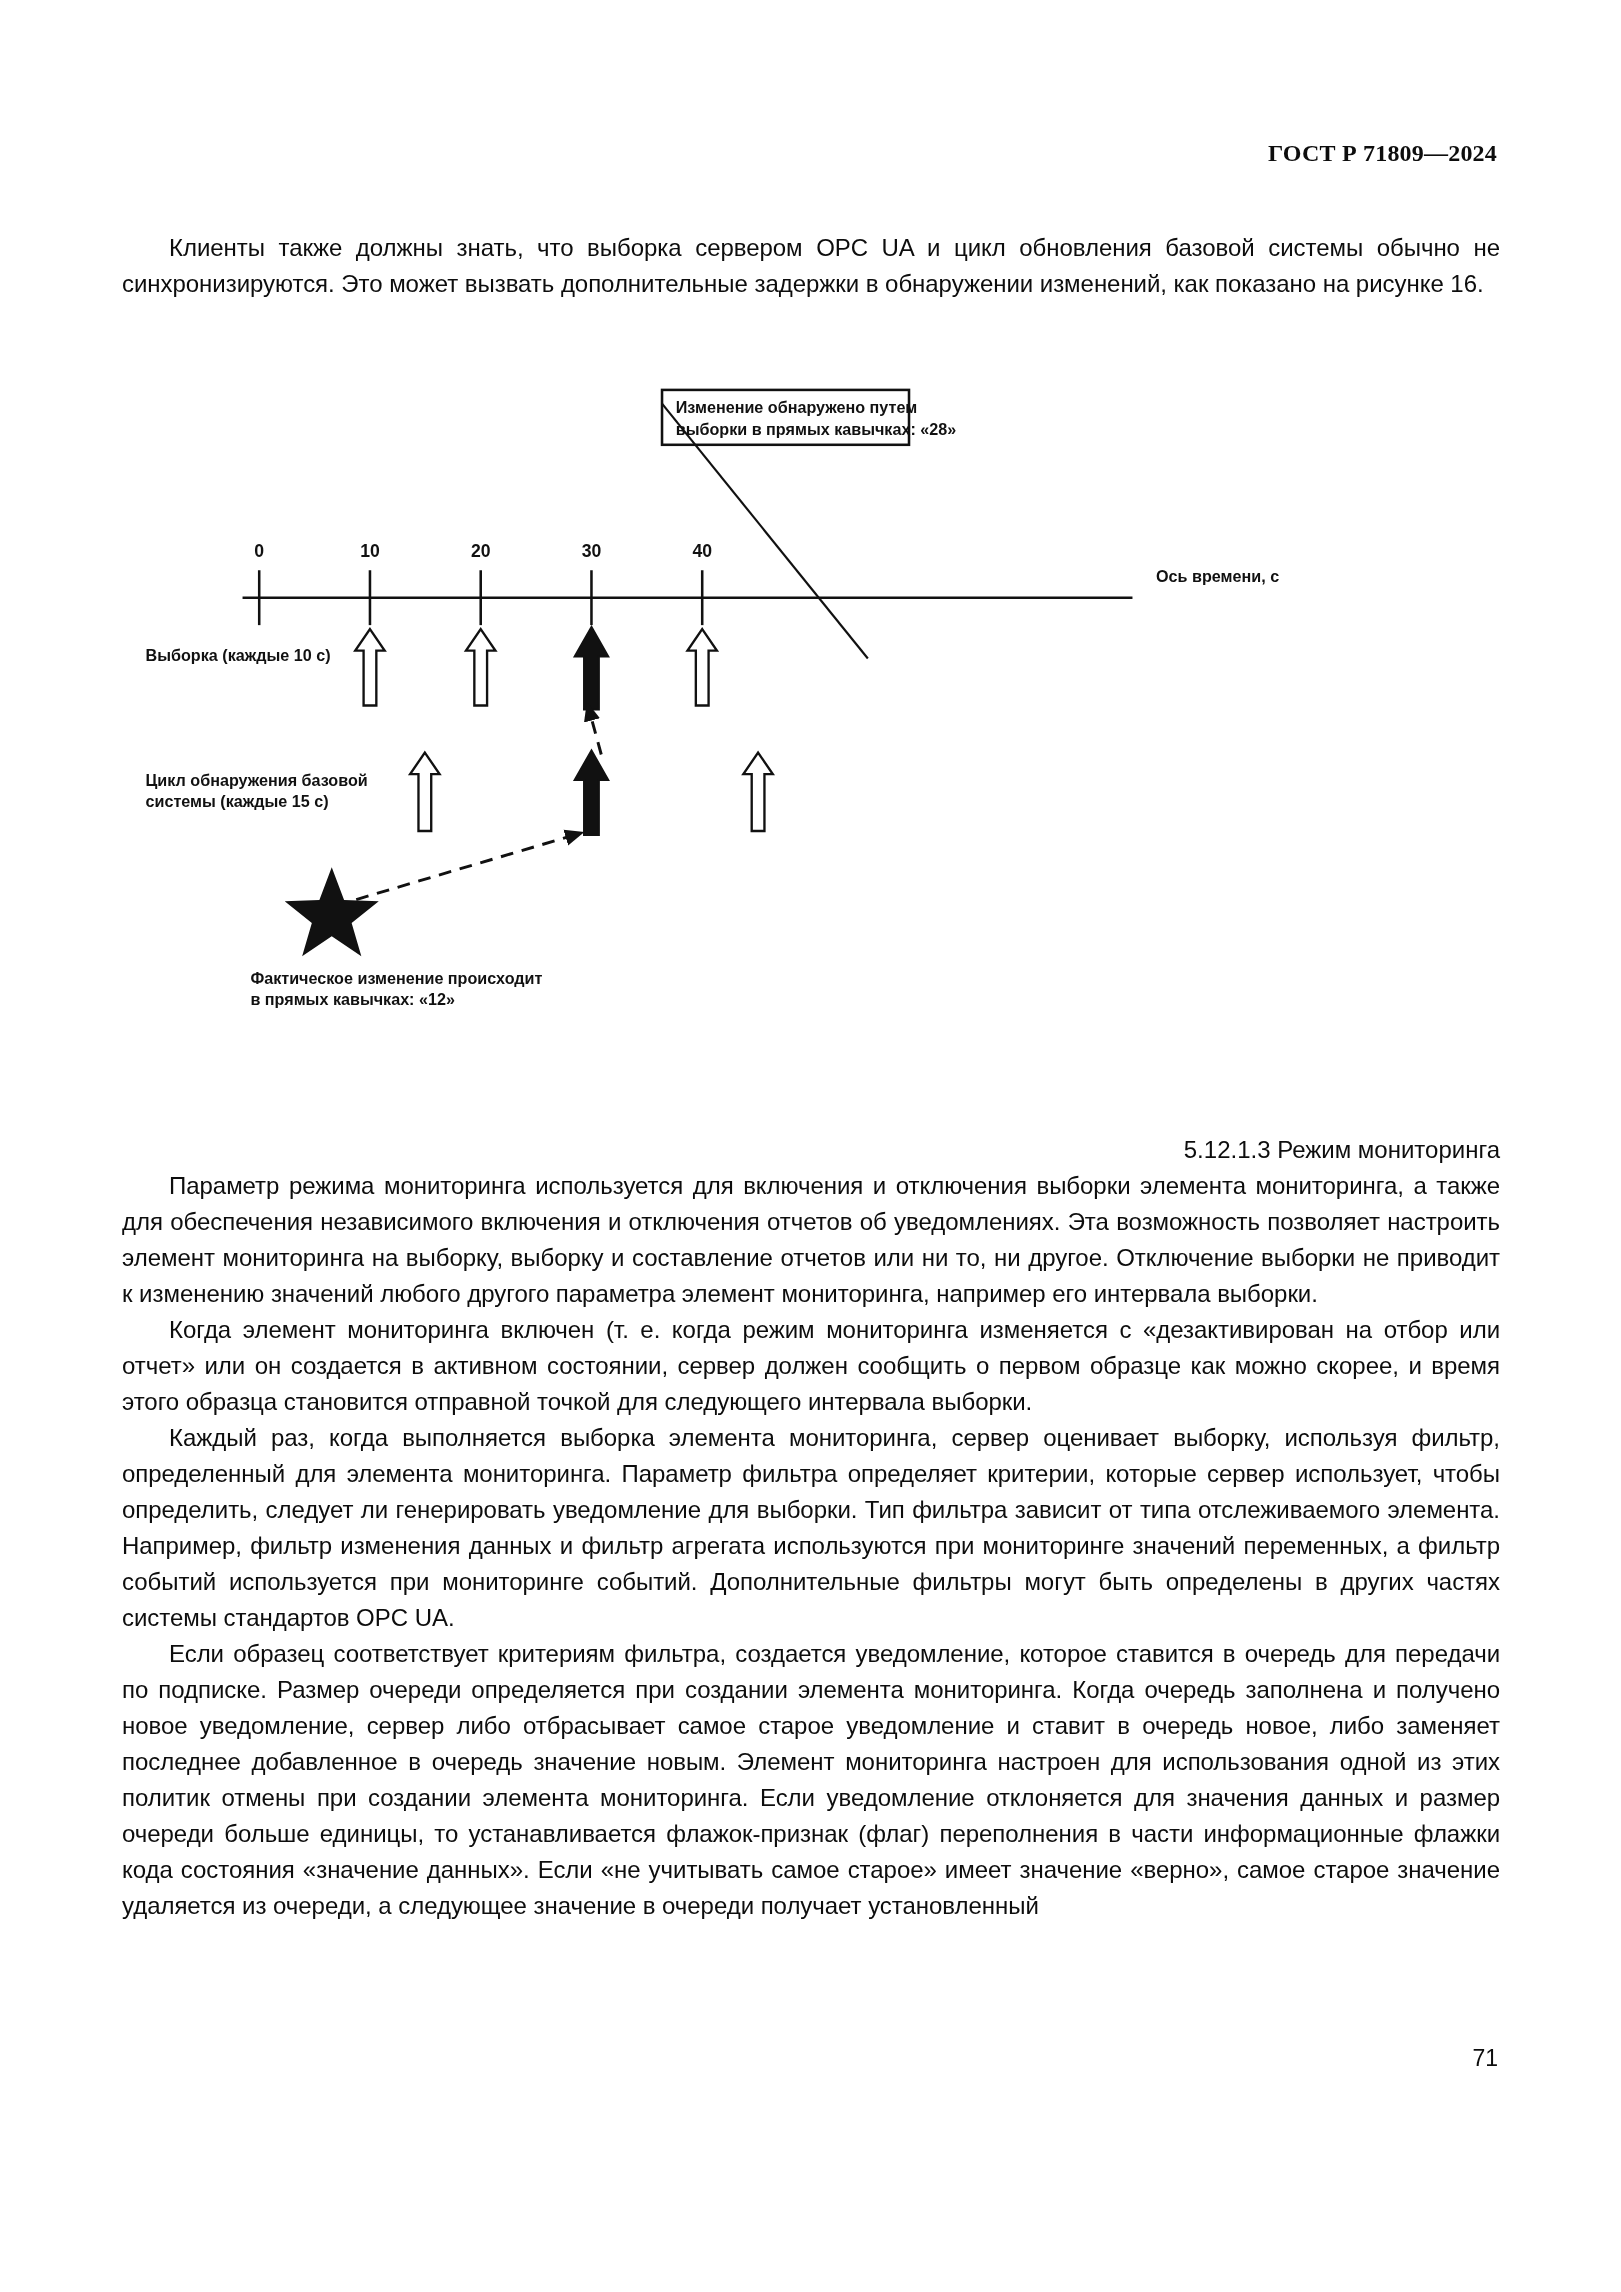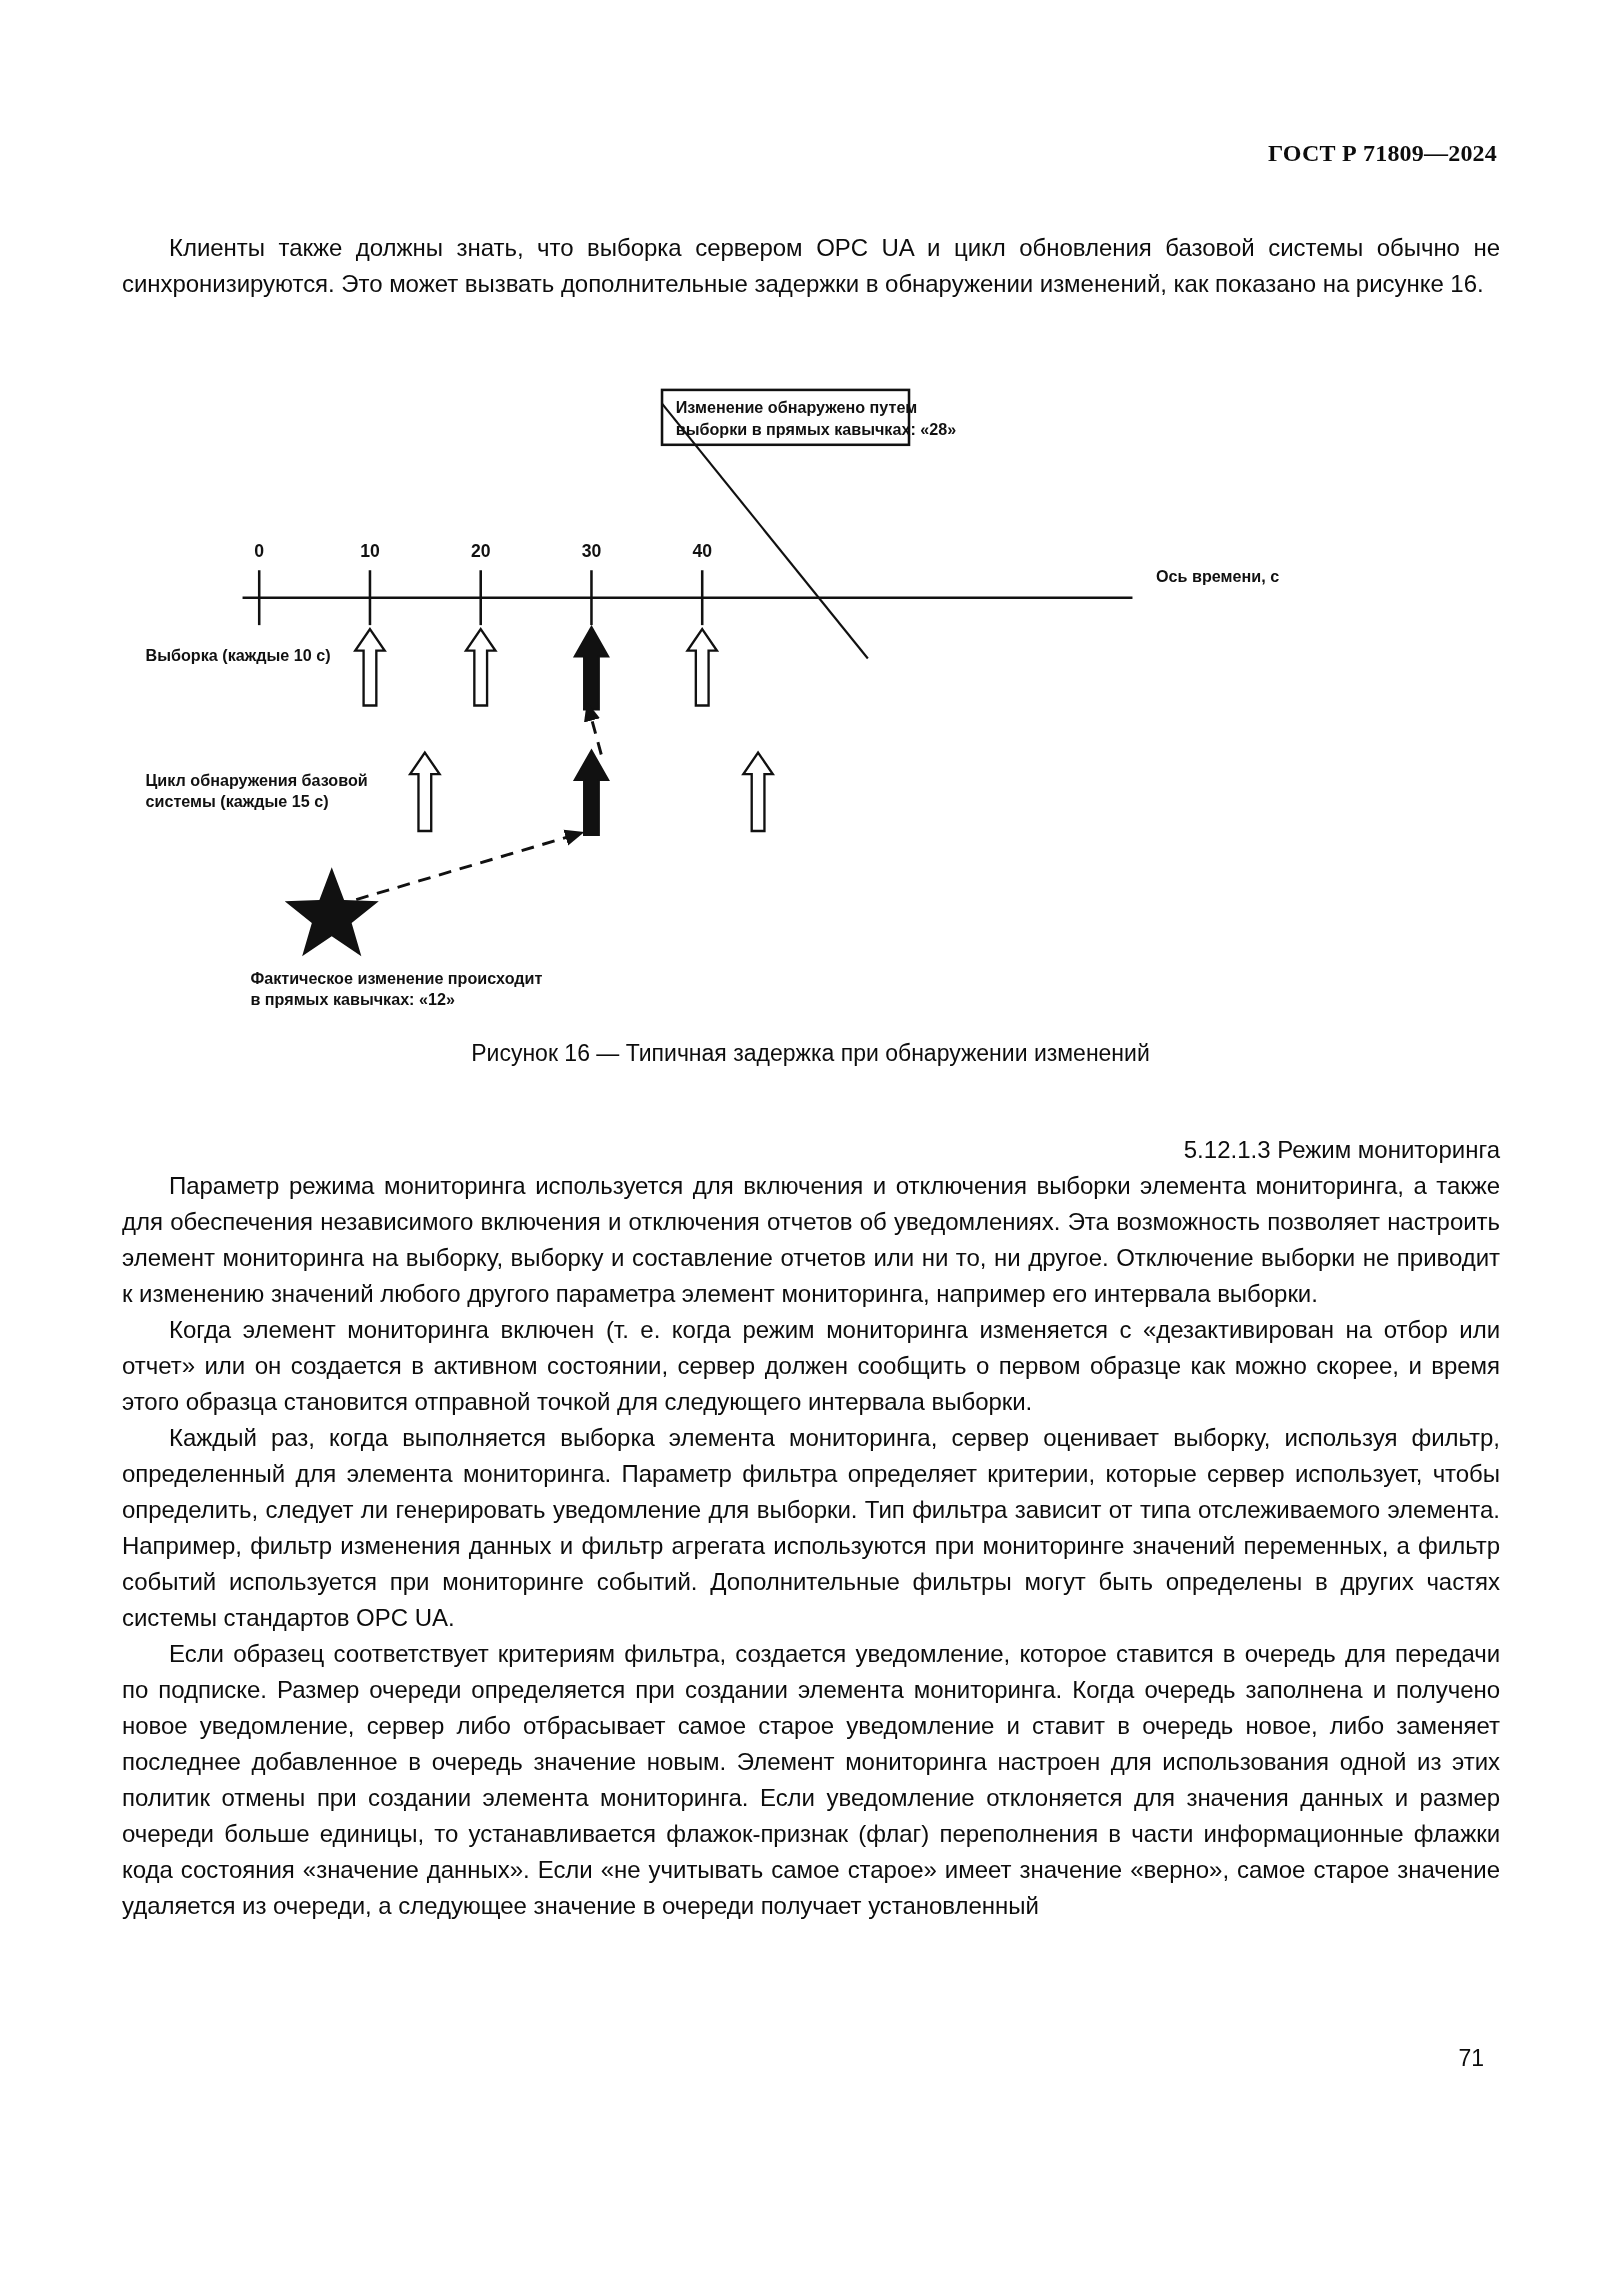--- a/index.html
+++ b/index.html
@@ -78,21 +78,21 @@
     top: 1039px;
     width: 1621px;
     text-align: center;
     font-size: 23px;
     line-height: 29px;
   }
 
   
   .folio {
     position: absolute;
-    right: 137px;
+    right: 123px;
     top: 2045px;
     font-size: 23px;
   }
 
   
   .dlab {
     font-family: "Liberation Sans", sans-serif;
     font-weight: bold;
     font-size: 16.5px;
     fill: #111111;
@@ -176,21 +176,20 @@
       <line x1="239" y1="528" x2="462" y2="462" stroke="#111111" stroke-width="3" stroke-dasharray="13,9" marker-end="url(#dashhead)"></line>
       <line x1="489" y1="380" x2="477" y2="336" stroke="#111111" stroke-width="3" stroke-dasharray="13,9" marker-end="url(#dashhead)"></line>
 
       <path d="M214,495 L226.6,528.5 L262,529.8 L234.3,551.8 L244.2,585.9 L214,565.5 L183.8,585.9 L193.7,551.8 L166,529.8 L201.4,528.5 Z" fill="#111111"></path>
 
       <text class="dlab" x="131" y="614">Фактическое изменение происходит</text>
       <text class="dlab" x="131" y="636">в прямых кавычках: «12»</text>
     </svg>
   </div>
 
-  <div class="fig-caption">Рисунок 16 — Типичная задержка при обнаружении изменений</div>
 
   <div class="col tail">
     <p class="clause">5.12.1.3 Режим мониторинга</p>
     <p class="body">Параметр режима мониторинга используется для включения и отключения выборки элемента мо­ниторинга, а также для обеспечения независимого включения и отключения отчетов об уведомлениях. Эта возможность позволяет настроить элемент мониторинга на выборку, выборку и составление от­четов или ни то, ни другое. Отключение выборки не приводит к изменению значений любого другого параметра элемент мониторинга, например его интервала выборки.</p>
     <p class="body">Когда элемент мониторинга включен (т. е. когда режим мониторинга изменяется с «дезактивиро­ван на отбор или отчет» или он создается в активном состоянии, сервер должен сообщить о первом образце как можно скорее, и время этого образца становится отправной точкой для следующего интер­вала выборки.</p>
 
     <p class="body">Каждый раз, когда выполняется выборка элемента мониторинга, сервер оценивает выборку, ис­пользуя фильтр, определенный для элемента мониторинга. Параметр фильтра определяет критерии, которые сервер использует, чтобы определить, следует ли генерировать уведомление для выбор­ки. Тип фильтра зависит от типа отслеживаемого элемента. Например, фильтр изменения данных и фильтр агрегата используются при мониторинге значений переменных, а фильтр событий используется при мониторинге событий. Дополнительные фильтры могут быть определены в других частях системы стандартов OPC UA.</p>
 
     <p class="body">Если образец соответствует критериям фильтра, создается уведомление, которое ставится в оче­редь для передачи по подписке. Размер очереди определяется при создании элемента мониторин­га. Когда очередь заполнена и получено новое уведомление, сервер либо отбрасывает самое старое уведомление и ставит в очередь новое, либо заменяет последнее добавленное в очередь значение новым. Элемент мониторинга настроен для использования одной из этих политик отмены при создании элемента мониторинга. Если уведомление отклоняется для значения данных и размер очереди больше единицы, то устанавливается флажок-признак (флаг) переполнения в части информационные флажки кода состояния «значение данных». Если «не учитывать самое старое» имеет значение «верно», са­мое старое значение удаляется из очереди, а следующее значение в очереди получает установленный</p>
   </div>

